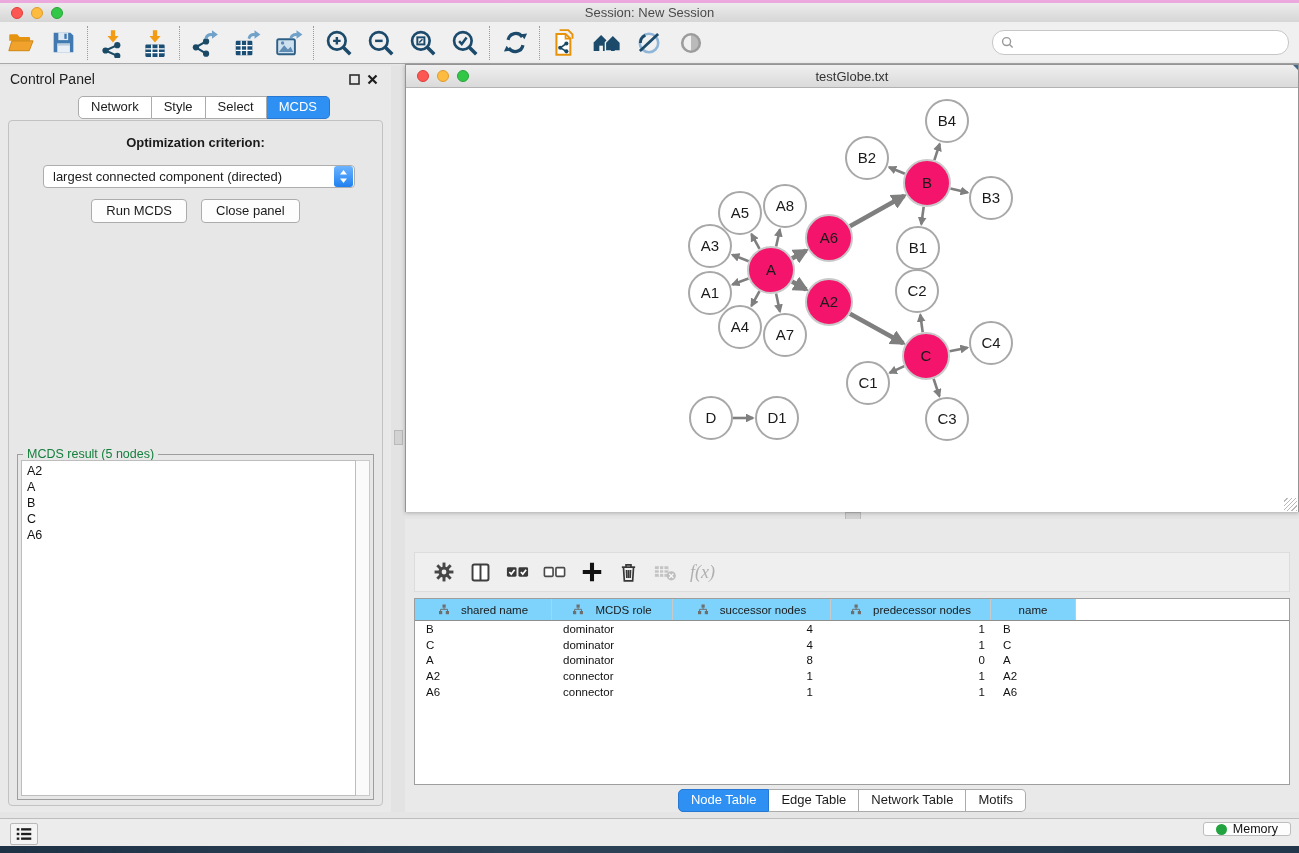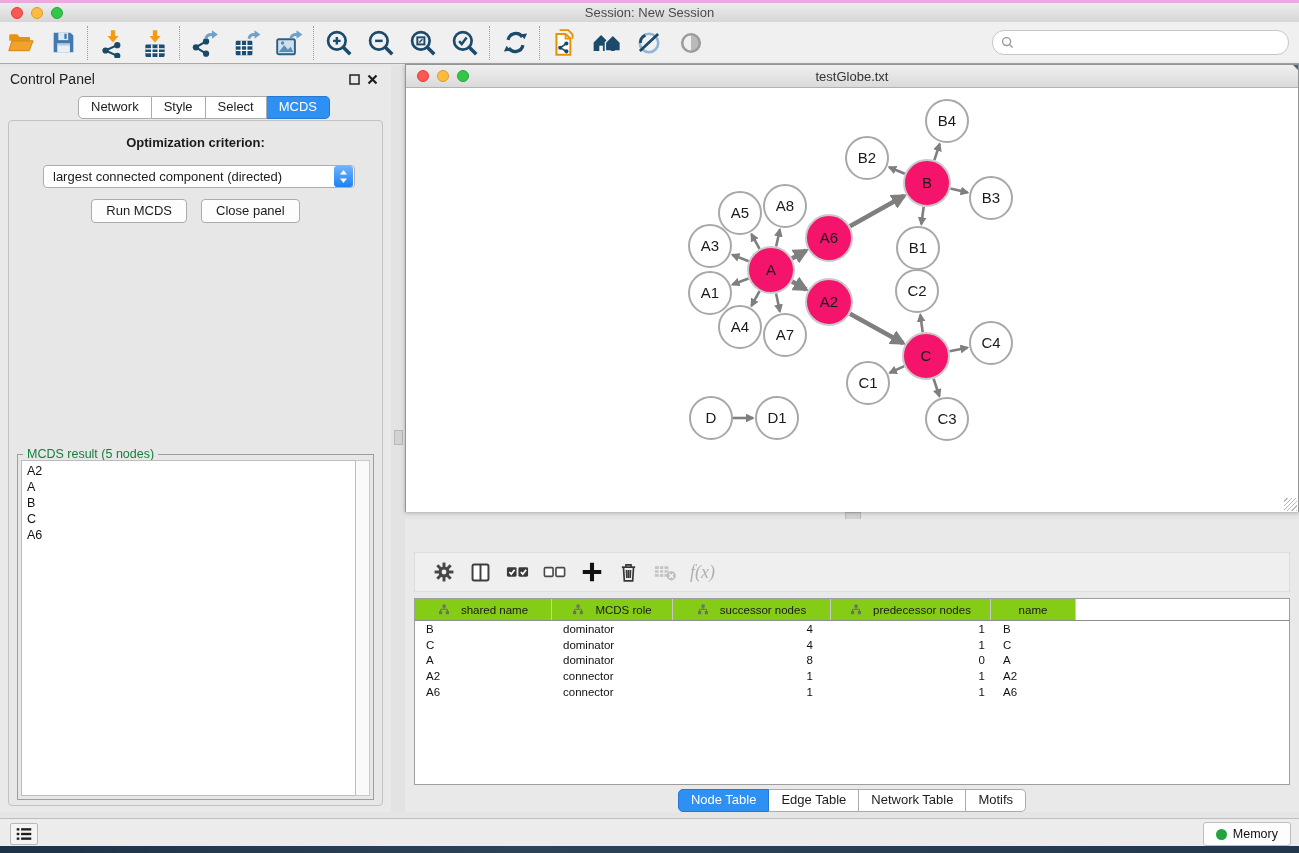--- a/index.html
+++ b/index.html
@@ -78,37 +78,37 @@
 
   
   .table-panel{position:absolute;left:405px;top:519px;width:894px;height:293px;background:#E9E9E9;}
   .tp-toolbar{position:absolute;left:9px;top:33px;width:876px;height:40px;background:#EFEFEF;
     border:1px solid #DCDCDC;display:flex;align-items:center;box-sizing:border-box;padding-left:10px;}
   .tp-btn{width:37px;height:34px;display:flex;align-items:center;justify-content:center;flex:none;}
   .fx{font-family:"Liberation Serif",serif;font-style:italic;font-size:18px;color:#AFAFAF;}
   .node-table{position:absolute;left:9px;top:79px;width:876px;height:187px;background:#fff;
     border:1px solid #9E9E9E;box-sizing:border-box;overflow:hidden;}
   .nt-header{display:flex;height:21px;border-bottom:1px solid #8E8E8E;background:#fff;}
-  .th{background:#84cc16;border-right:1px solid #C9C9C9;display:flex;align-items:center;
+  .th{background:#7dd3fc;border-right:1px solid #C9C9C9;display:flex;align-items:center;
     justify-content:center;gap:11px;font-size:11.5px;color:#1A1A1A;box-sizing:border-box;flex:none;}
   .nt-filler{flex:1;background:#fff;}
   .tr{display:flex;height:15.8px;align-items:center;}
   .td{font-size:11.5px;color:#111;box-sizing:border-box;flex:none;white-space:nowrap;overflow:hidden;}
   .c0{width:137px;}.c1{width:121px;}.c2{width:158px;}.c3{width:160px;}.c4{width:85px;}
   .td.c0{padding-left:11px;}.td.c1{padding-left:11px;}
   .td.c2{text-align:right;padding-right:18px;}.td.c3{text-align:right;padding-right:6px;}
   .td.c4{padding-left:12px;}
   .tp-tabs{position:absolute;left:0;top:270px;width:100%;display:flex;justify-content:center;}
 
   
   .statusbar{position:absolute;left:0;top:818px;width:1299px;height:28px;background:#ECECEC;
     border-top:1px solid #BDBDBD;box-sizing:border-box;}
   .list-btn{position:absolute;left:10px;top:4px;width:26px;height:20px;background:#F4F4F4;
     border:1px solid #B9B9B9;border-radius:2px;display:flex;align-items:center;justify-content:center;}
-  .memory-btn{position:absolute;right:8px;top:3px;height:24px;background:#FDFDFD;border:1px solid #BDBDBD;
+  .memory-btn{position:absolute;right:8px;top:3px;height:14px;background:#FDFDFD;border:1px solid #BDBDBD;
     border-radius:3px;display:flex;align-items:center;gap:6px;padding:0 12px;box-sizing:border-box;}
   .mem-dot{width:11px;height:11px;border-radius:50%;background:#23A33F;}
   .memory-btn span{font-size:12.5px;color:#111;}
 </style>
 </head>
 <body>
 
 <div id="app">
   <div class="desktop-top"></div>
 

